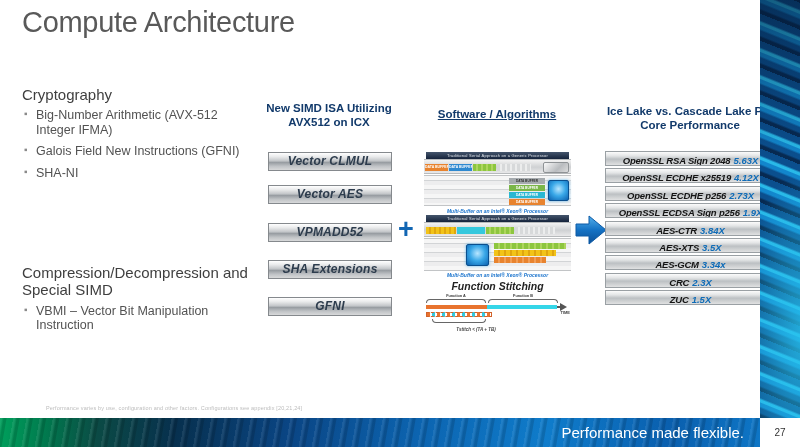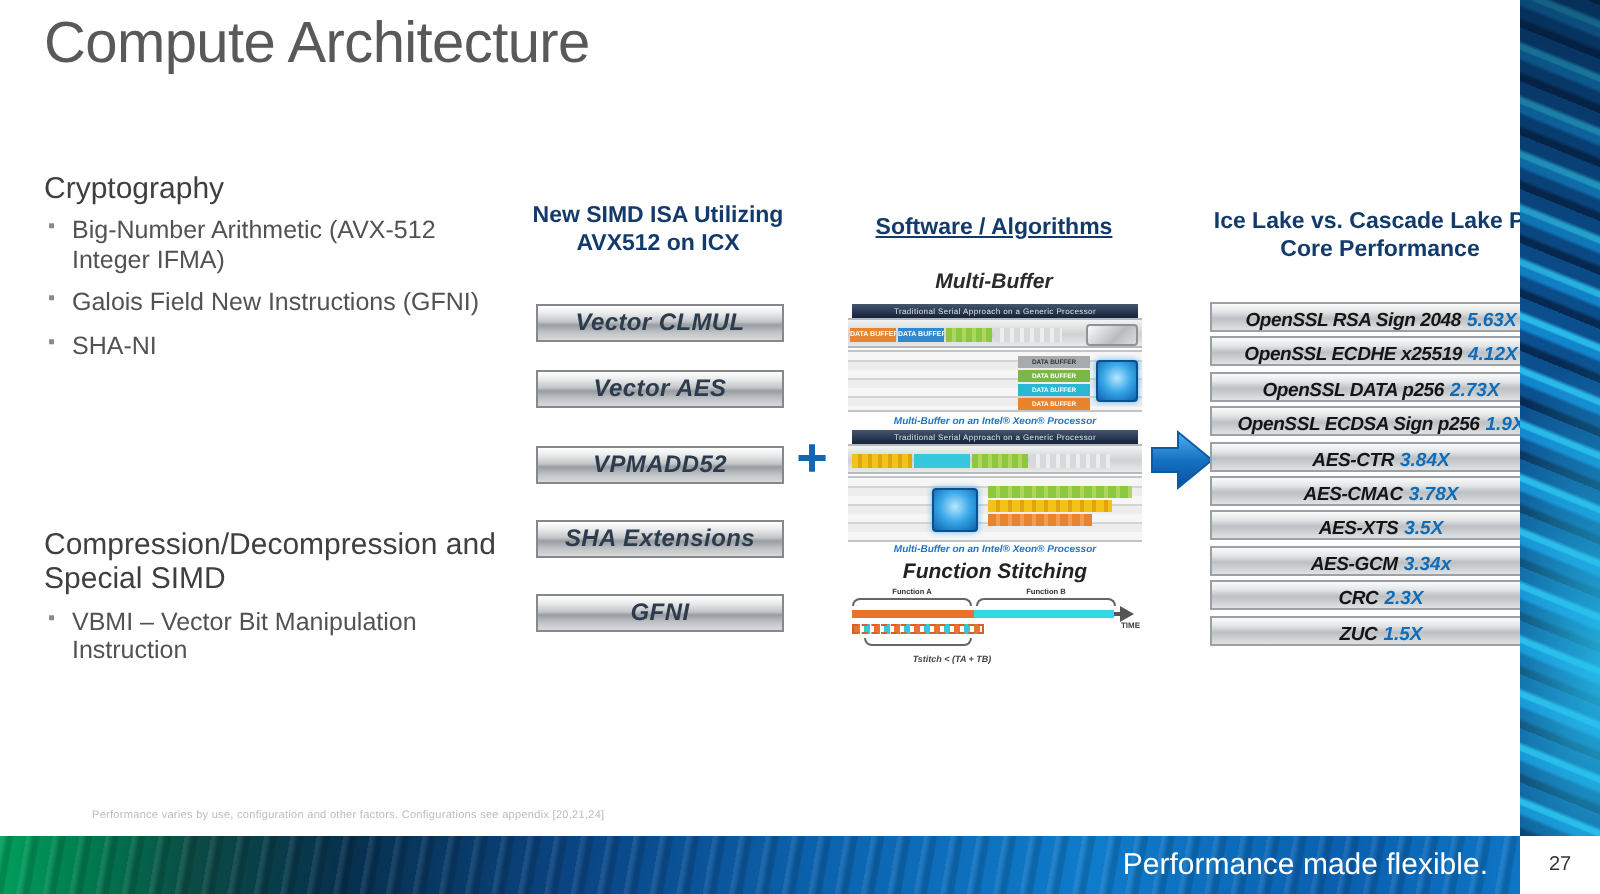--- a/index.html
+++ b/index.html
@@ -154,21 +154,20 @@
 
   <div class="col-head head-isa">New SIMD ISA Utilizing AVX512 on ICX</div>
   <div class="isa-box" style="top:185px">Vector AES</div>
   <div class="isa-box" style="top:152px">Vector CLMUL</div>
   <div class="isa-box" style="top:223px">VPMADD52</div>
   <div class="isa-box" style="top:260px">SHA Extensions</div>
   <div class="isa-box" style="top:297px">GFNI</div>
   <div class="plus">+</div>
 
   <div class="col-head head-sw">Software / Algorithms</div>
-  <div class="mb-title">Multi-Buffer</div>
 
   <div class="mbg">
     <div class="serial-bar sb1">Traditional Serial Approach on a Generic Processor</div>
     <div class="pipe p1">
       <div class="seg seg-orange">DATA BUFFER</div>
       <div class="seg seg-blue">DATA BUFFER</div>
       <div class="seg seg-green"></div>
       <div class="seg seg-pale"></div>
       <div class="chip-silver"></div>
     </div>
@@ -227,24 +226,23 @@
         </linearGradient>
       </defs>
       <path d="M2 12 h13 v-8 l17 14 -17 14 v-8 h-13 z" fill="url(#ag)" stroke="#0c5aa6" stroke-width="1"></path>
     </svg>
   </div>
 
   <div class="col-head head-perf">Ice Lake vs. Cascade Lake Per Core Performance</div>
   <div class="perf-col">
     <div class="perf-row"><span class="perf-label">OpenSSL RSA Sign 2048</span><span class="perf-value">5.63X</span></div>
     <div class="perf-row"><span class="perf-label">OpenSSL ECDHE x25519</span><span class="perf-value">4.12X</span></div>
-    <div class="perf-row"><span class="perf-label">OpenSSL DATA p256</span><span class="perf-value">2.73X</span></div>
+    <div class="perf-row"><span class="perf-label">OpenSSL ECDHE p256</span><span class="perf-value">2.73X</span></div>
     <div class="perf-row"><span class="perf-label">OpenSSL ECDSA Sign p256</span><span class="perf-value">1.9X</span></div>
     <div class="perf-row"><span class="perf-label">AES-CTR</span><span class="perf-value">3.84X</span></div>
-    <div class="perf-row"><span class="perf-label">AES-CMAC</span><span class="perf-value">3.78X</span></div>
     <div class="perf-row"><span class="perf-label">AES-XTS</span><span class="perf-value">3.5X</span></div>
     <div class="perf-row"><span class="perf-label">AES-GCM</span><span class="perf-value">3.34x</span></div>
     <div class="perf-row"><span class="perf-label">CRC</span><span class="perf-value">2.3X</span></div>
     <div class="perf-row"><span class="perf-label">ZUC</span><span class="perf-value">1.5X</span></div>
   </div>
 
   <div class="disclaimer">Performance varies by use, configuration and other factors. Configurations see appendix [20,21,24]</div>
   <div class="side-swirl"></div>
   <div class="bottom-band">
     <div class="tagline">Performance made flexible.</div>

